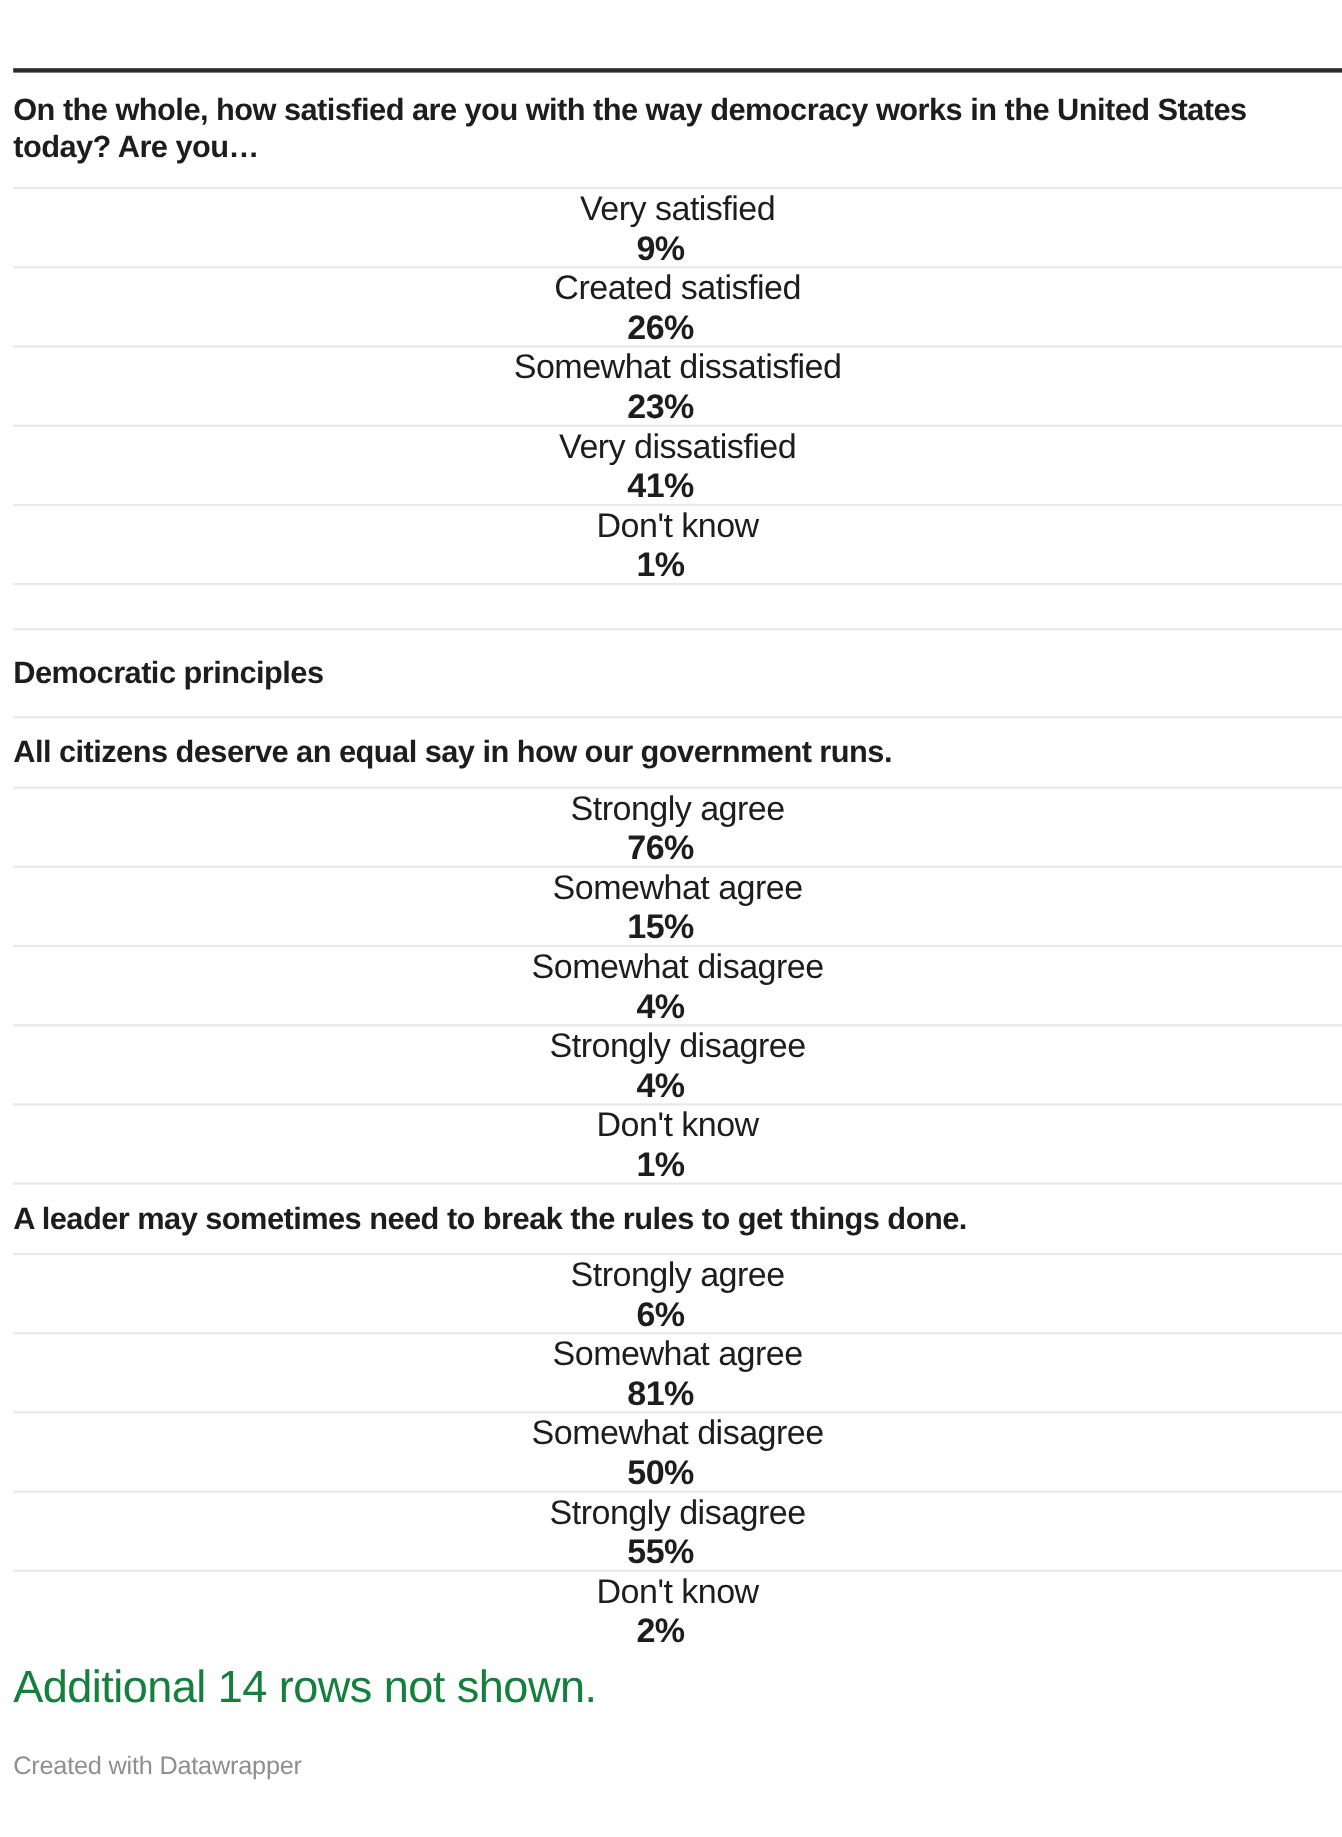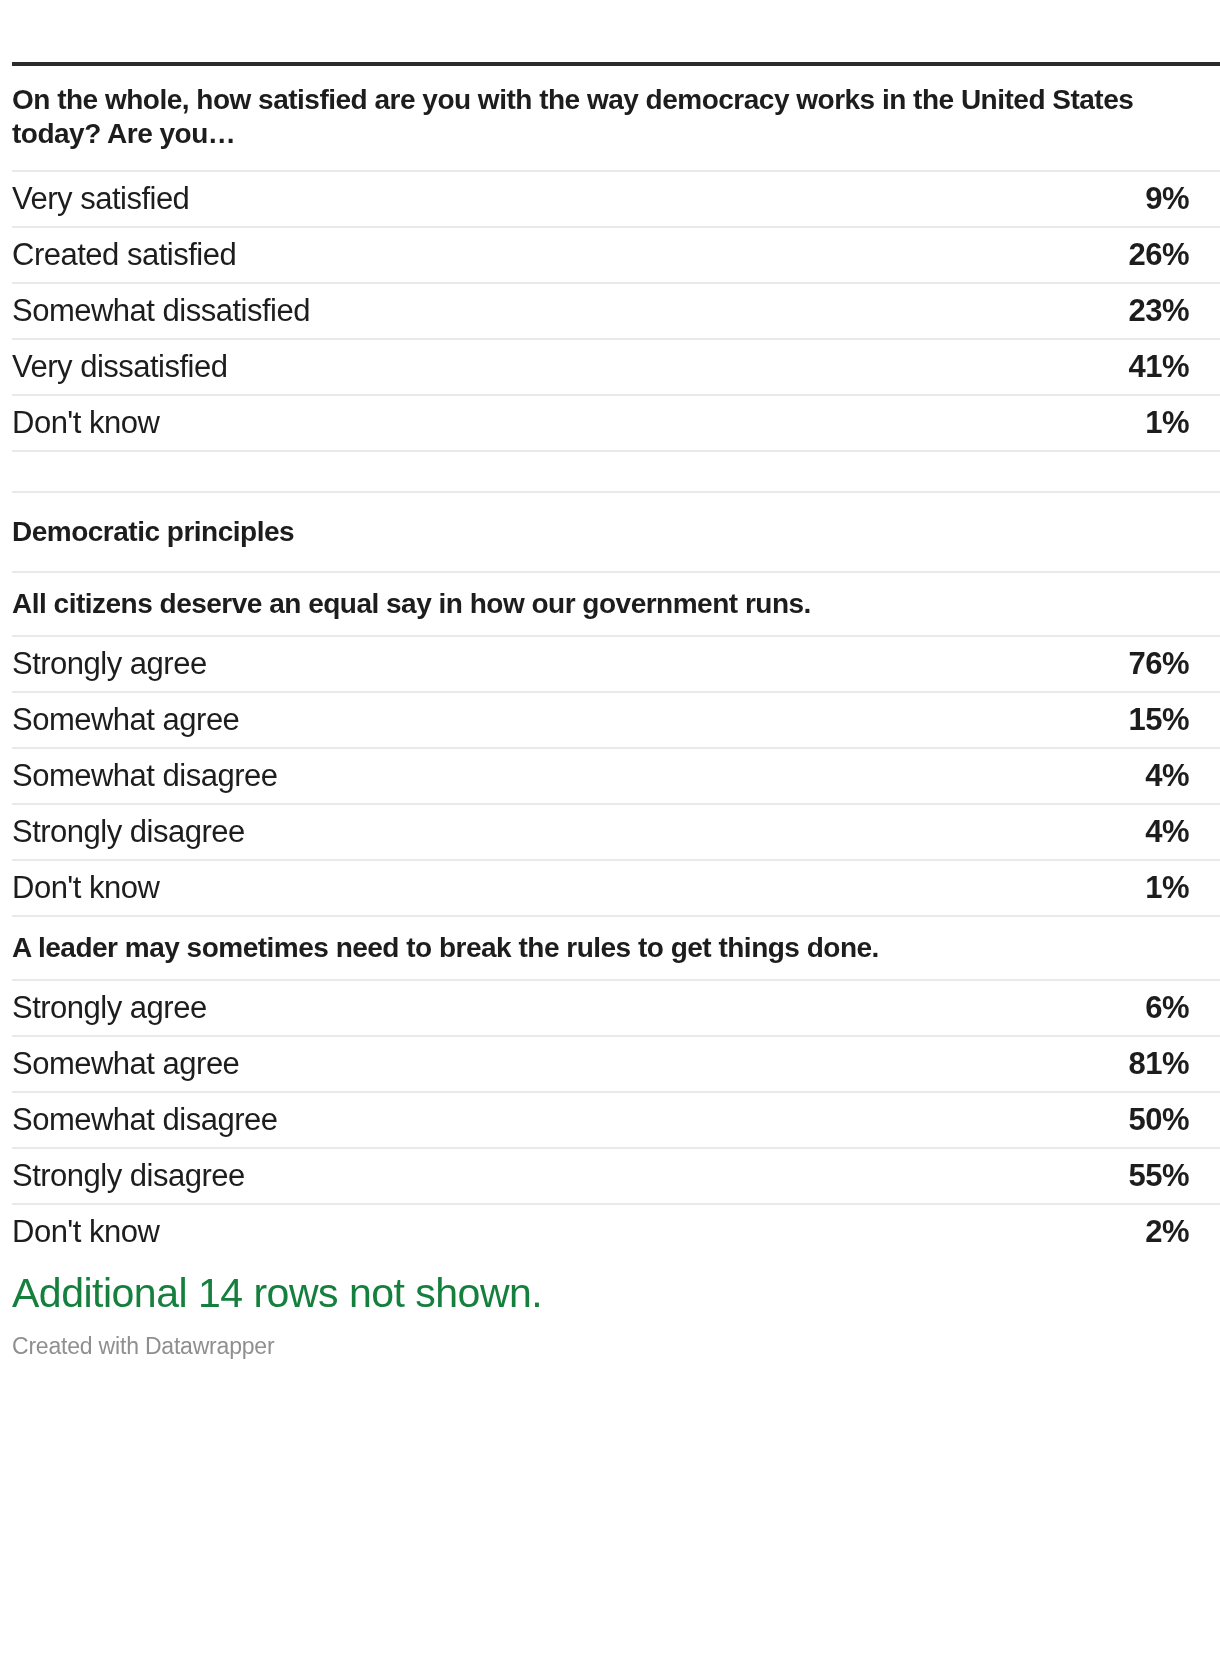--- a/index.html
+++ b/index.html
@@ -30,23 +30,24 @@
     letter-spacing: -0.5px;
     max-width: 1160px;
     color: #1d1d1d;
   }
   
   .row {
     display: flex;
     justify-content: space-between;
     align-items: center;
     border-top: 2px solid #e9e9e9;
-    height: 56px; 
+    height: 72px; 
     font-size: 31px;
     letter-spacing: -0.5px;
+    flex-direction: column;
   }
   .row .lbl { color: #1d1d1d; }
   .row .val {
     font-weight: bold;
     padding-right: 31px;
     white-space: nowrap;
   }
   .spacer-row {
     border-top: 2px solid #e9e9e9;
     height: 41px; 
@@ -71,21 +72,21 @@
     max-width: 1160px;
   }
   .note {
     margin-top: 14px;
     font-size: 41px;
     line-height: 40px;
     letter-spacing: -0.5px;
     color: #15803d;
   }
   .footer {
-    margin-top: 20px;
+    margin-top: 39px;
     font-size: 23px;
     color: #8f8f8f;
     letter-spacing: -0.2px;
   }
   .footer a {
     color: #8f8f8f;
     text-decoration: none;
   }
 </style>
 </head>

